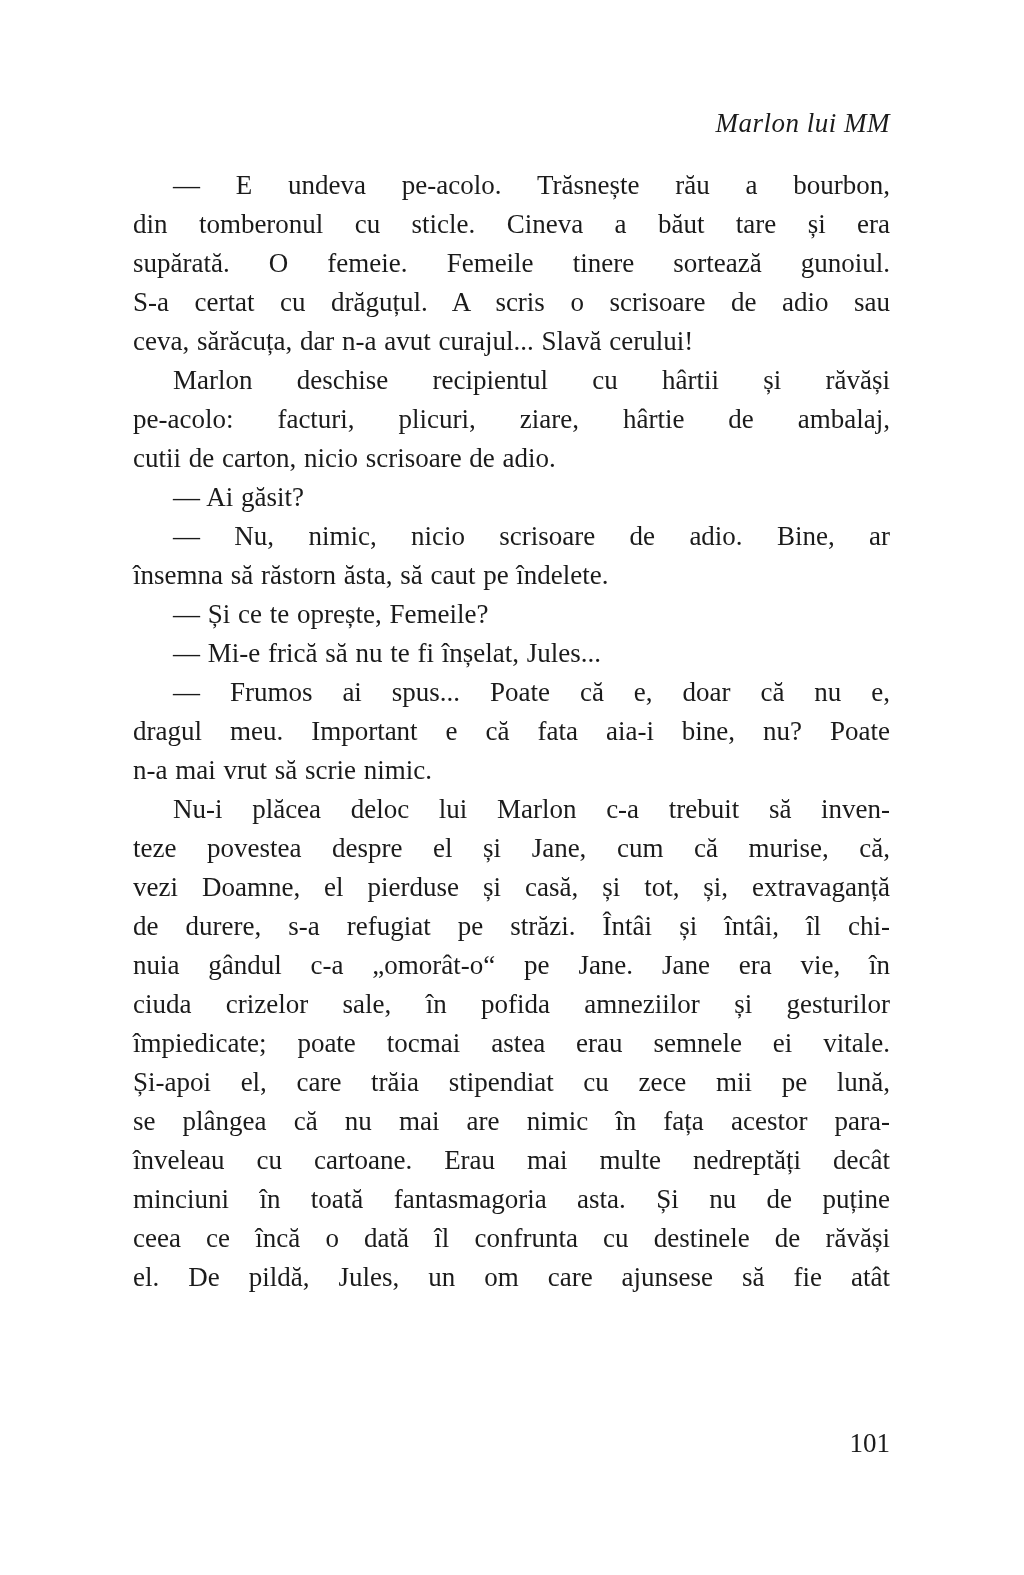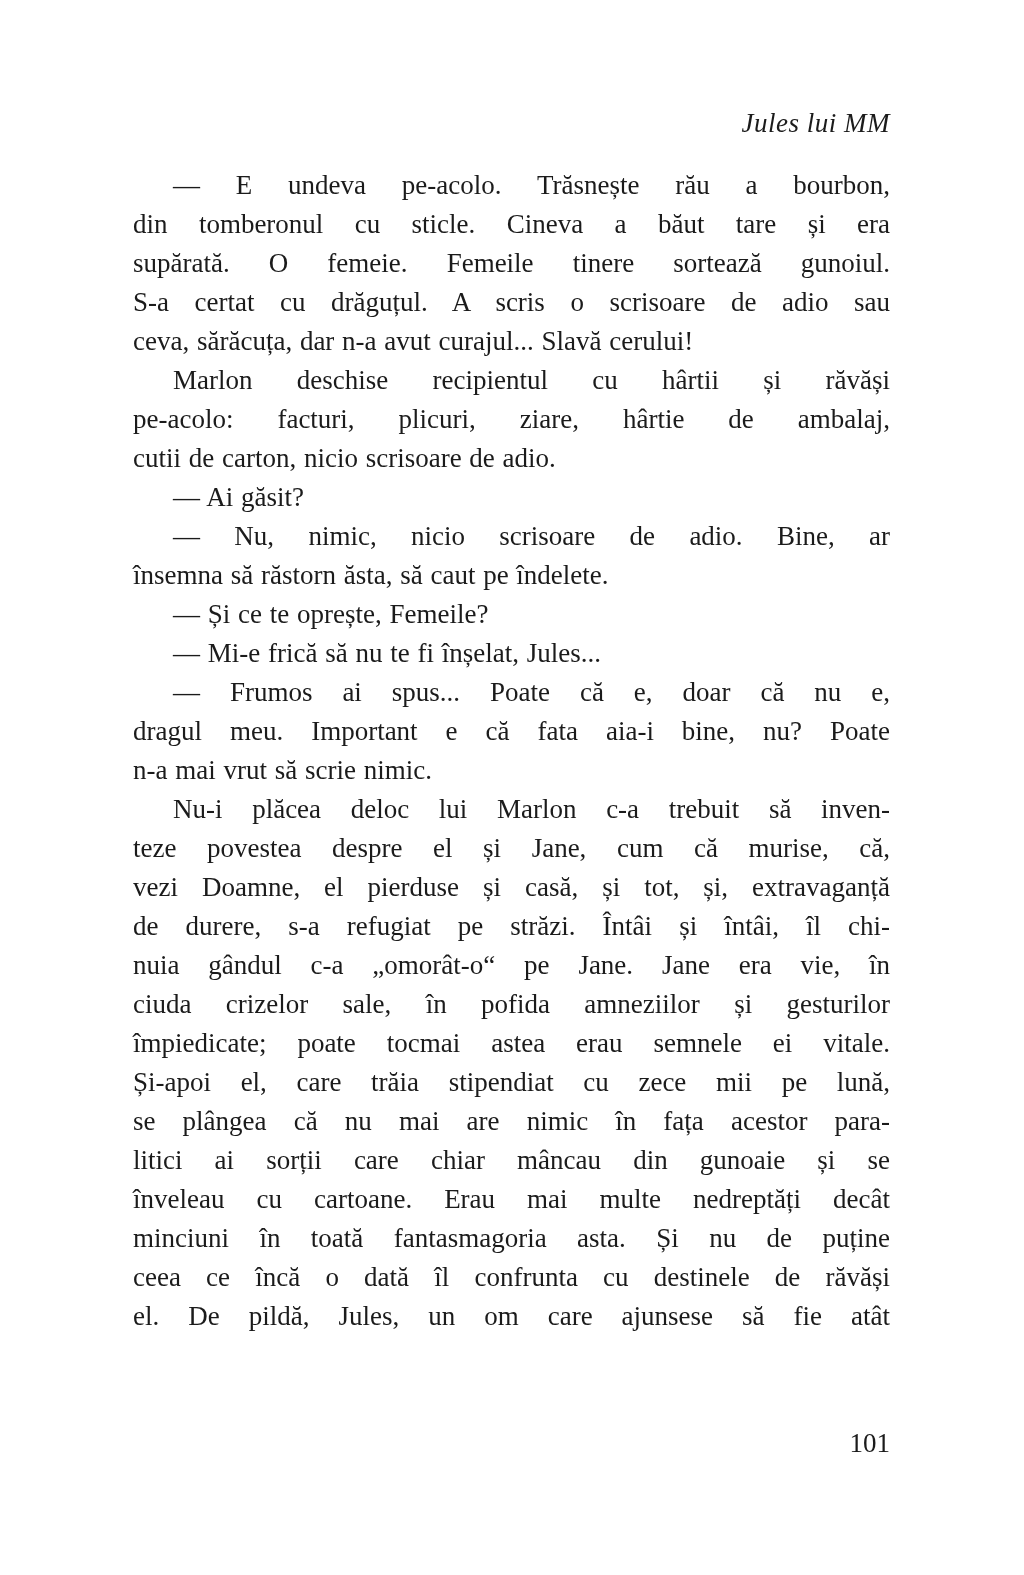--- a/index.html
+++ b/index.html
@@ -49,21 +49,21 @@
     position: absolute;
     top: 1428px;
     right: 134px;
     font-size: 27px;
   }
 </style>
 </head>
 <body>
 
 <div class="page">
-  <div class="running-header">Jules lui MM</div>
+  <div class="running-header">Marlon lui MM</div>
 
   <div class="text-block">
       <div class="line indent">— E undeva pe-acolo. Trăsnește rău a bourbon,</div>
       <div class="line">din tomberonul cu sticle. Cineva a băut tare și era</div>
       <div class="line">supărată. O femeie. Femeile tinere sortează gunoiul.</div>
       <div class="line">S-a certat cu drăguțul. A scris o scrisoare de adio sau</div>
       <div class="line last">ceva, sărăcuța, dar n-a avut curajul... Slavă cerului!</div>
       <div class="line indent">Marlon deschise recipientul cu hârtii și răvăși</div>
       <div class="line">pe-acolo: facturi, plicuri, ziare, hârtie de ambalaj,</div>
       <div class="line last">cutii de carton, nicio scrisoare de adio.</div>
@@ -77,21 +77,20 @@
       <div class="line last">n-a mai vrut să scrie nimic.</div>
       <div class="line indent">Nu-i plăcea deloc lui Marlon c-a trebuit să inven-</div>
       <div class="line">teze povestea despre el și Jane, cum că murise, că,</div>
       <div class="line">vezi Doamne, el pierduse și casă, și tot, și, extravaganță</div>
       <div class="line">de durere, s-a refugiat pe străzi. Întâi și întâi, îl chi-</div>
       <div class="line">nuia gândul c-a „omorât-o“ pe Jane. Jane era vie, în</div>
       <div class="line">ciuda crizelor sale, în pofida amneziilor și gesturilor</div>
       <div class="line">împiedicate; poate tocmai astea erau semnele ei vitale.</div>
       <div class="line">Și-apoi el, care trăia stipendiat cu zece mii pe lună,</div>
       <div class="line">se plângea că nu mai are nimic în fața acestor para-</div>
-      <div class="line">litici ai sorții care chiar mâncau din gunoaie și se</div>
       <div class="line">înveleau cu cartoane. Erau mai multe nedreptăți decât</div>
       <div class="line">minciuni în toată fantasmagoria asta. Și nu de puține</div>
       <div class="line">ceea ce încă o dată îl confrunta cu destinele de răvăși</div>
       <div class="line">el. De pildă, Jules, un om care ajunsese să fie atât</div>
     </div>
 
   <div class="page-number">101</div>
 </div>
 
 </body></html>

